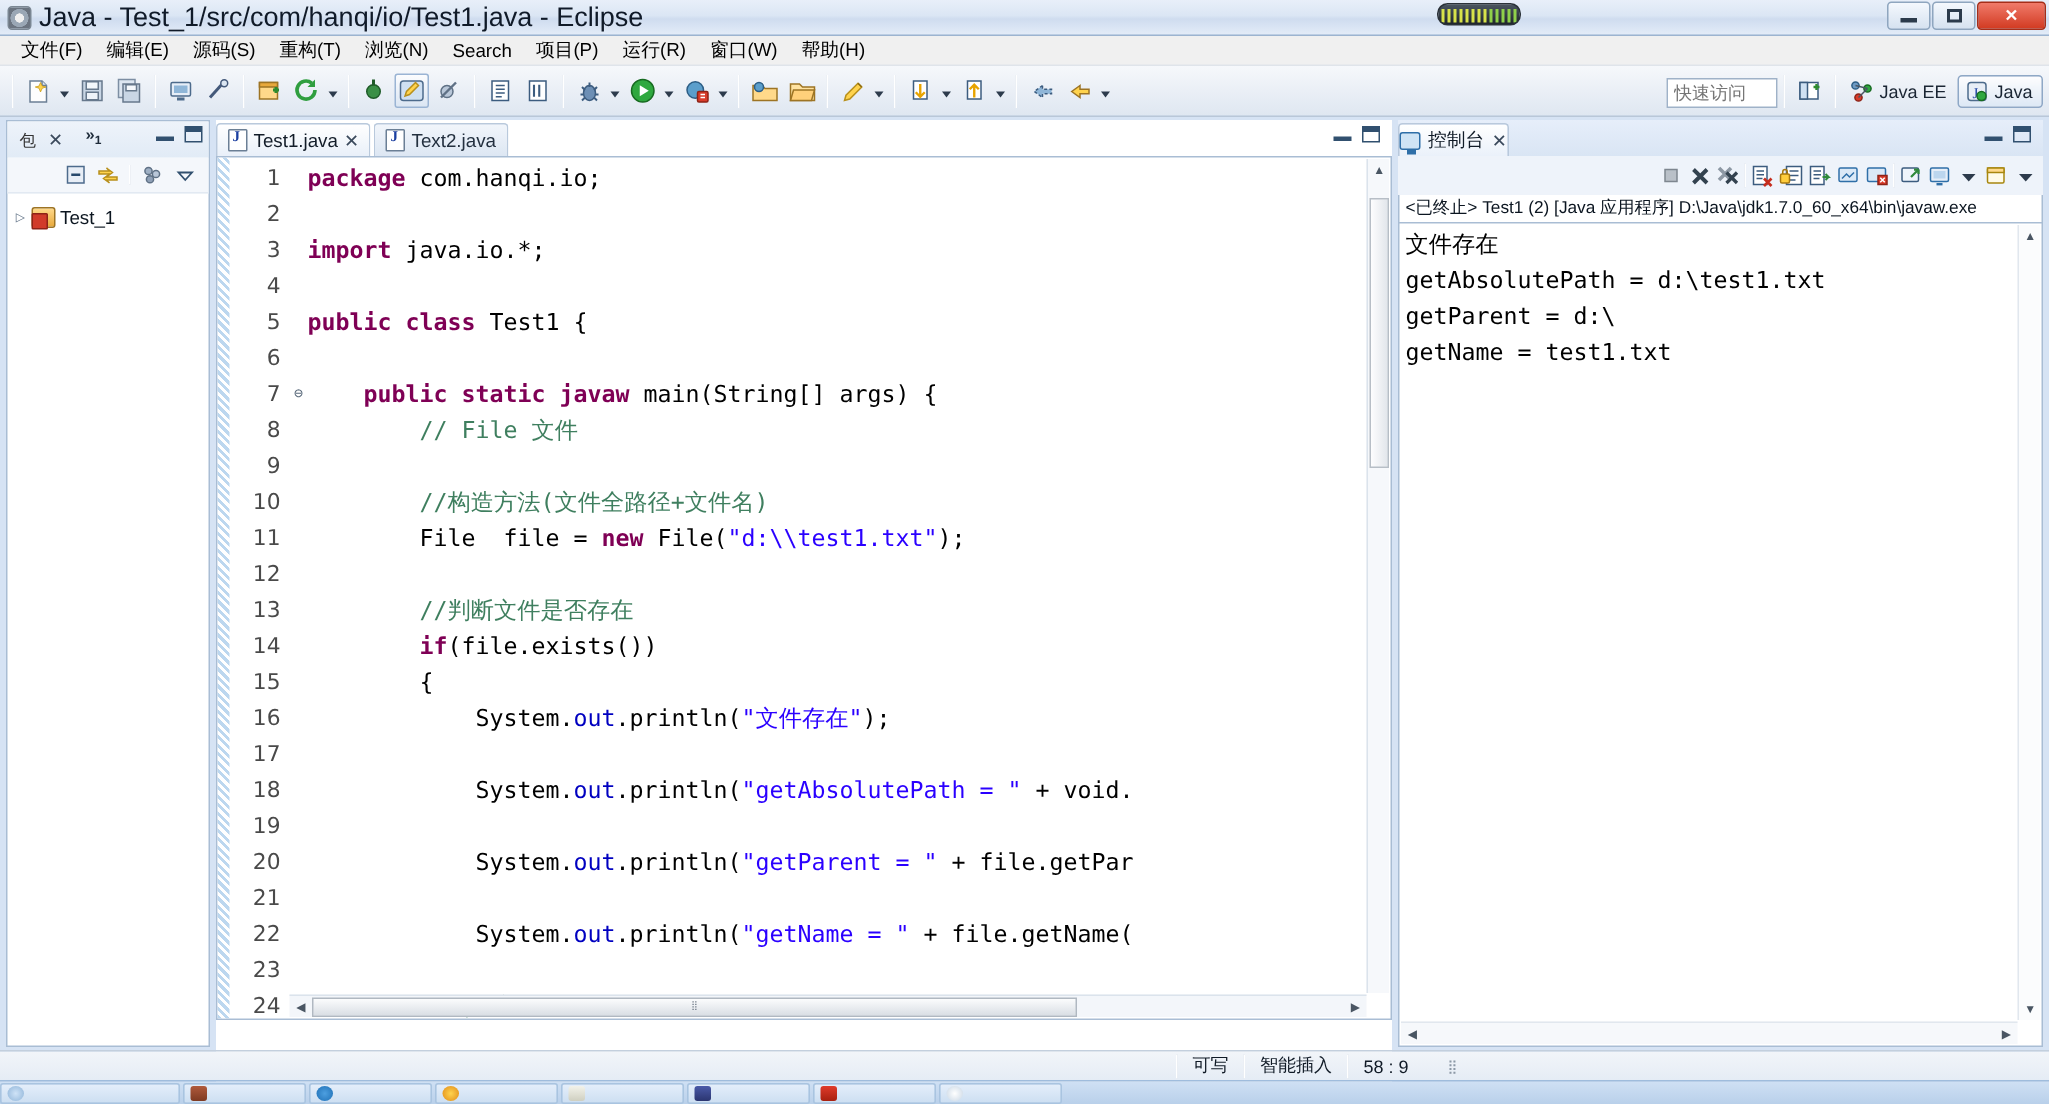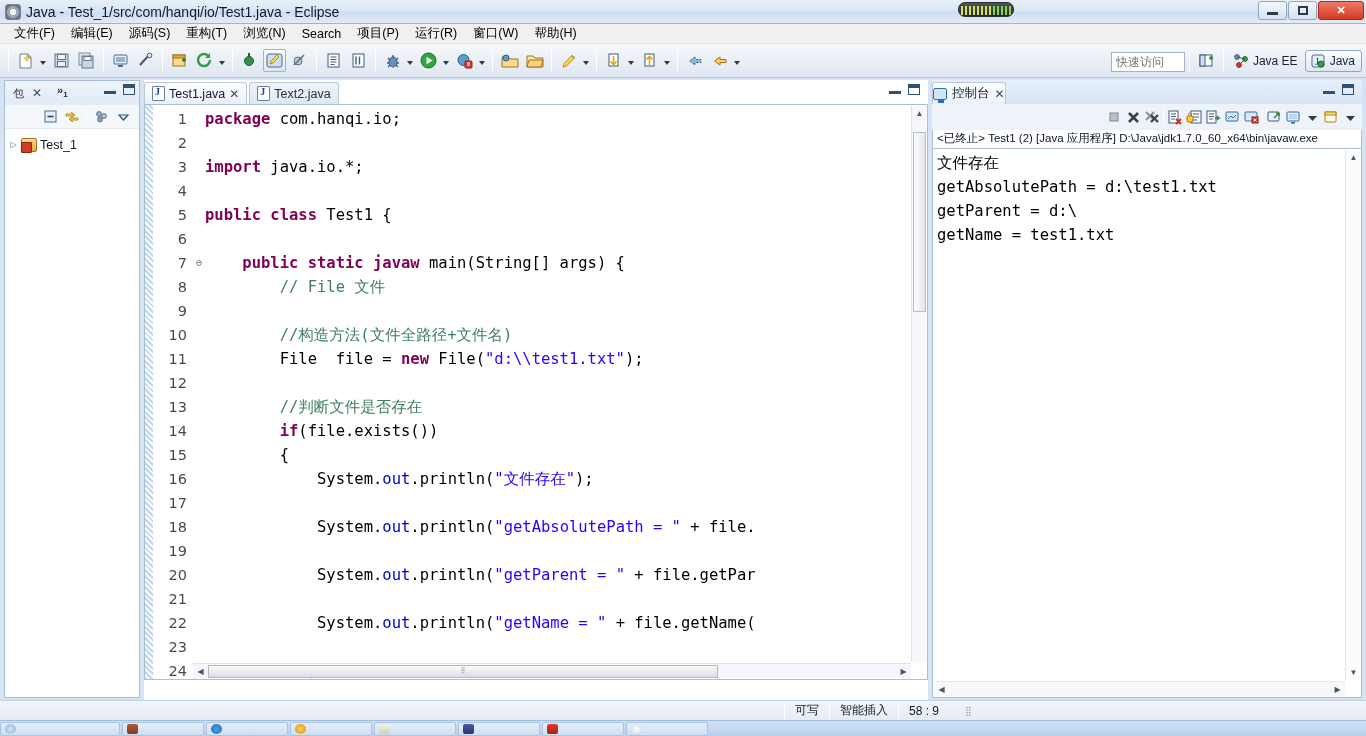--- a/index.html
+++ b/index.html
@@ -20,21 +20,21 @@
     border-bottom: 1px solid #9cb4d0;
     display: flex; align-items: center;
   }
   .tb-icon {
     width: 16px; height: 16px; margin: 0 5px 0 5px;
     border-radius: 3px;
     background: radial-gradient(circle at 50% 50%, #f0f0f0 0 30%, #9aa7b5 32% 60%, #6b7480 62% 100%);
     border: 1px solid #7b8793;
     flex: 0 0 auto;
   }
-  .tb-title { font-size: 14px; color: #101a28; white-space: nowrap; }
+  .tb-title { font-size: 18px; color: #101a28; white-space: nowrap; }
   .tb-center {
     position: absolute; left: 958px; top: 2px; width: 56px; height: 15px;
     border-radius: 7px;
     background: linear-gradient(to bottom,#4a5560,#20262c);
     border: 1px solid #2a3138;
     overflow: hidden;
   }
   .tb-center i {
     display: block; float: left; width: 2px; height: 9px; margin: 3px 0 0 2px;
     background: #d7e24a;
@@ -600,21 +600,21 @@
           <div class="cline"><span class="lno">8</span><span class="fold"></span><span class="ctext"><span>        </span><span class="cmt">// File 文件</span></span></div>
           <div class="cline"><span class="lno">9</span><span class="fold"></span><span class="ctext"></span></div>
           <div class="cline"><span class="lno">10</span><span class="fold"></span><span class="ctext"><span>        </span><span class="cmt">//构造方法(文件全路径+文件名)</span></span></div>
           <div class="cline"><span class="lno">11</span><span class="fold"></span><span class="ctext"><span>        File  file = </span><span class="kw">new</span><span> File(</span><span class="str">"d:\\test1.txt"</span><span>);</span></span></div>
           <div class="cline"><span class="lno">12</span><span class="fold"></span><span class="ctext"></span></div>
           <div class="cline"><span class="lno">13</span><span class="fold"></span><span class="ctext"><span>        </span><span class="cmt">//判断文件是否存在</span></span></div>
           <div class="cline"><span class="lno">14</span><span class="fold"></span><span class="ctext"><span>        </span><span class="kw">if</span><span>(file.exists())</span></span></div>
           <div class="cline"><span class="lno">15</span><span class="fold"></span><span class="ctext"><span>        {</span></span></div>
           <div class="cline"><span class="lno">16</span><span class="fold"></span><span class="ctext"><span>            System.</span><span class="fld">out</span><span>.println(</span><span class="str">"文件存在"</span><span>);</span></span></div>
           <div class="cline"><span class="lno">17</span><span class="fold"></span><span class="ctext"></span></div>
-          <div class="cline"><span class="lno">18</span><span class="fold"></span><span class="ctext"><span>            System.</span><span class="fld">out</span><span>.println(</span><span class="str">"getAbsolutePath = "</span><span> + file.</span></span></div>
+          <div class="cline"><span class="lno">18</span><span class="fold"></span><span class="ctext"><span>            System.</span><span class="fld">out</span><span>.println(</span><span class="str">"getAbsolutePath = "</span><span> + void.</span></span></div>
           <div class="cline"><span class="lno">19</span><span class="fold"></span><span class="ctext"></span></div>
           <div class="cline"><span class="lno">20</span><span class="fold"></span><span class="ctext"><span>            System.</span><span class="fld">out</span><span>.println(</span><span class="str">"getParent = "</span><span> + file.getPar</span></span></div>
           <div class="cline"><span class="lno">21</span><span class="fold"></span><span class="ctext"></span></div>
           <div class="cline"><span class="lno">22</span><span class="fold"></span><span class="ctext"><span>            System.</span><span class="fld">out</span><span>.println(</span><span class="str">"getName = "</span><span> + file.getName(</span></span></div>
           <div class="cline"><span class="lno">23</span><span class="fold"></span><span class="ctext"></span></div>
           <div class="cline"><span class="lno">24</span><span class="fold"></span><span class="ctext"><span>        </span><span class="cmt">//删除文件</span></span></div>
         </div>
 
       <div class="ed-vscroll">
         <div class="sb-arrow" style="top:0">▲</div>

